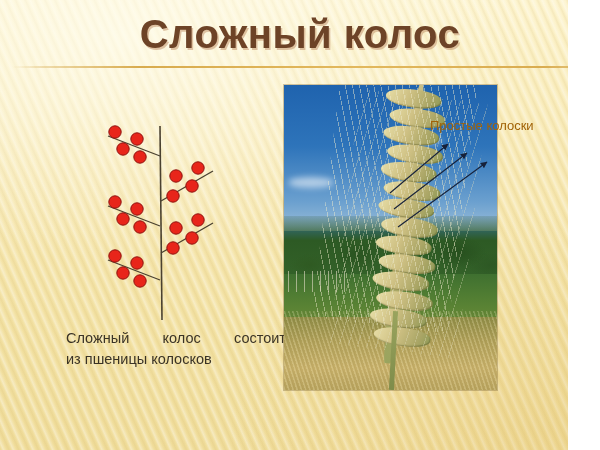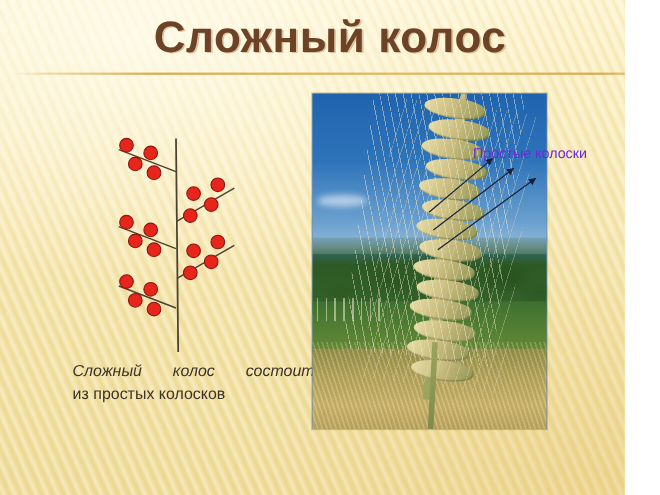--- a/index.html
+++ b/index.html
@@ -97,21 +97,20 @@
     width: 220px;
     font-size: 14.5px;
     color: #3a3326;
     line-height: 1.45;
   }
   .cap-line1 {
     display: block;
     text-align: justify;
     text-align-last: justify;
     white-space: nowrap;
-    font-style: italic;
   }
   .cap-line2 { display: block; }
 
   
   .photo {
     position: absolute;
     left: 284px;
     top: 85px;
     width: 213px;
     height: 305px;
@@ -218,23 +217,23 @@
     width: 2.5%;
     height: 26%;
     background: linear-gradient(180deg, #9aa45e 0%, #7e8c4a 100%);
     transform: rotate(3deg);
   }
 
   
   .callout-label {
     position: absolute;
     left: 430px;
-    top: 132px;
+    top: 118px;
     font-size: 13px;
-    color: #6d28d9;
+    color: #a16207;
     white-space: nowrap;
   }
   .arrows {
     position: absolute;
     left: 284px;
     top: 85px;
     width: 216px;
     height: 305px;
     pointer-events: none;
   }
@@ -305,21 +304,21 @@
         <circle cx="20" cy="148" r="6.2" fill="#e8251a" stroke="#8f1410" stroke-width="1"></circle>
         <circle cx="42" cy="155" r="6.2" fill="#e8251a" stroke="#8f1410" stroke-width="1"></circle>
         <circle cx="28" cy="165" r="6.2" fill="#e8251a" stroke="#8f1410" stroke-width="1"></circle>
         <circle cx="45" cy="173" r="6.2" fill="#e8251a" stroke="#8f1410" stroke-width="1"></circle>
       </g>
     </svg>
   </div>
 
   <div class="diagram-caption">
     <span class="cap-line1">Сложный  колос  состоит</span>
-    <span class="cap-line2">из простых колосков</span>
+    <span class="cap-line2">из пшеницы колосков</span>
   </div>
 
   <div class="photo">
     <div class="ph-sky"></div>
     <div class="ph-cloud" style="left:2%;  top:30%; width:46px; height:11px;"></div>
     <div class="ph-cloud" style="left:60%; top:17%; width:30px; height:7px;"></div>
     <div class="ph-trees"></div>
     <div class="ph-grass"></div>
     <div class="ph-field"></div>
     <div class="ph-field-tex"></div>

